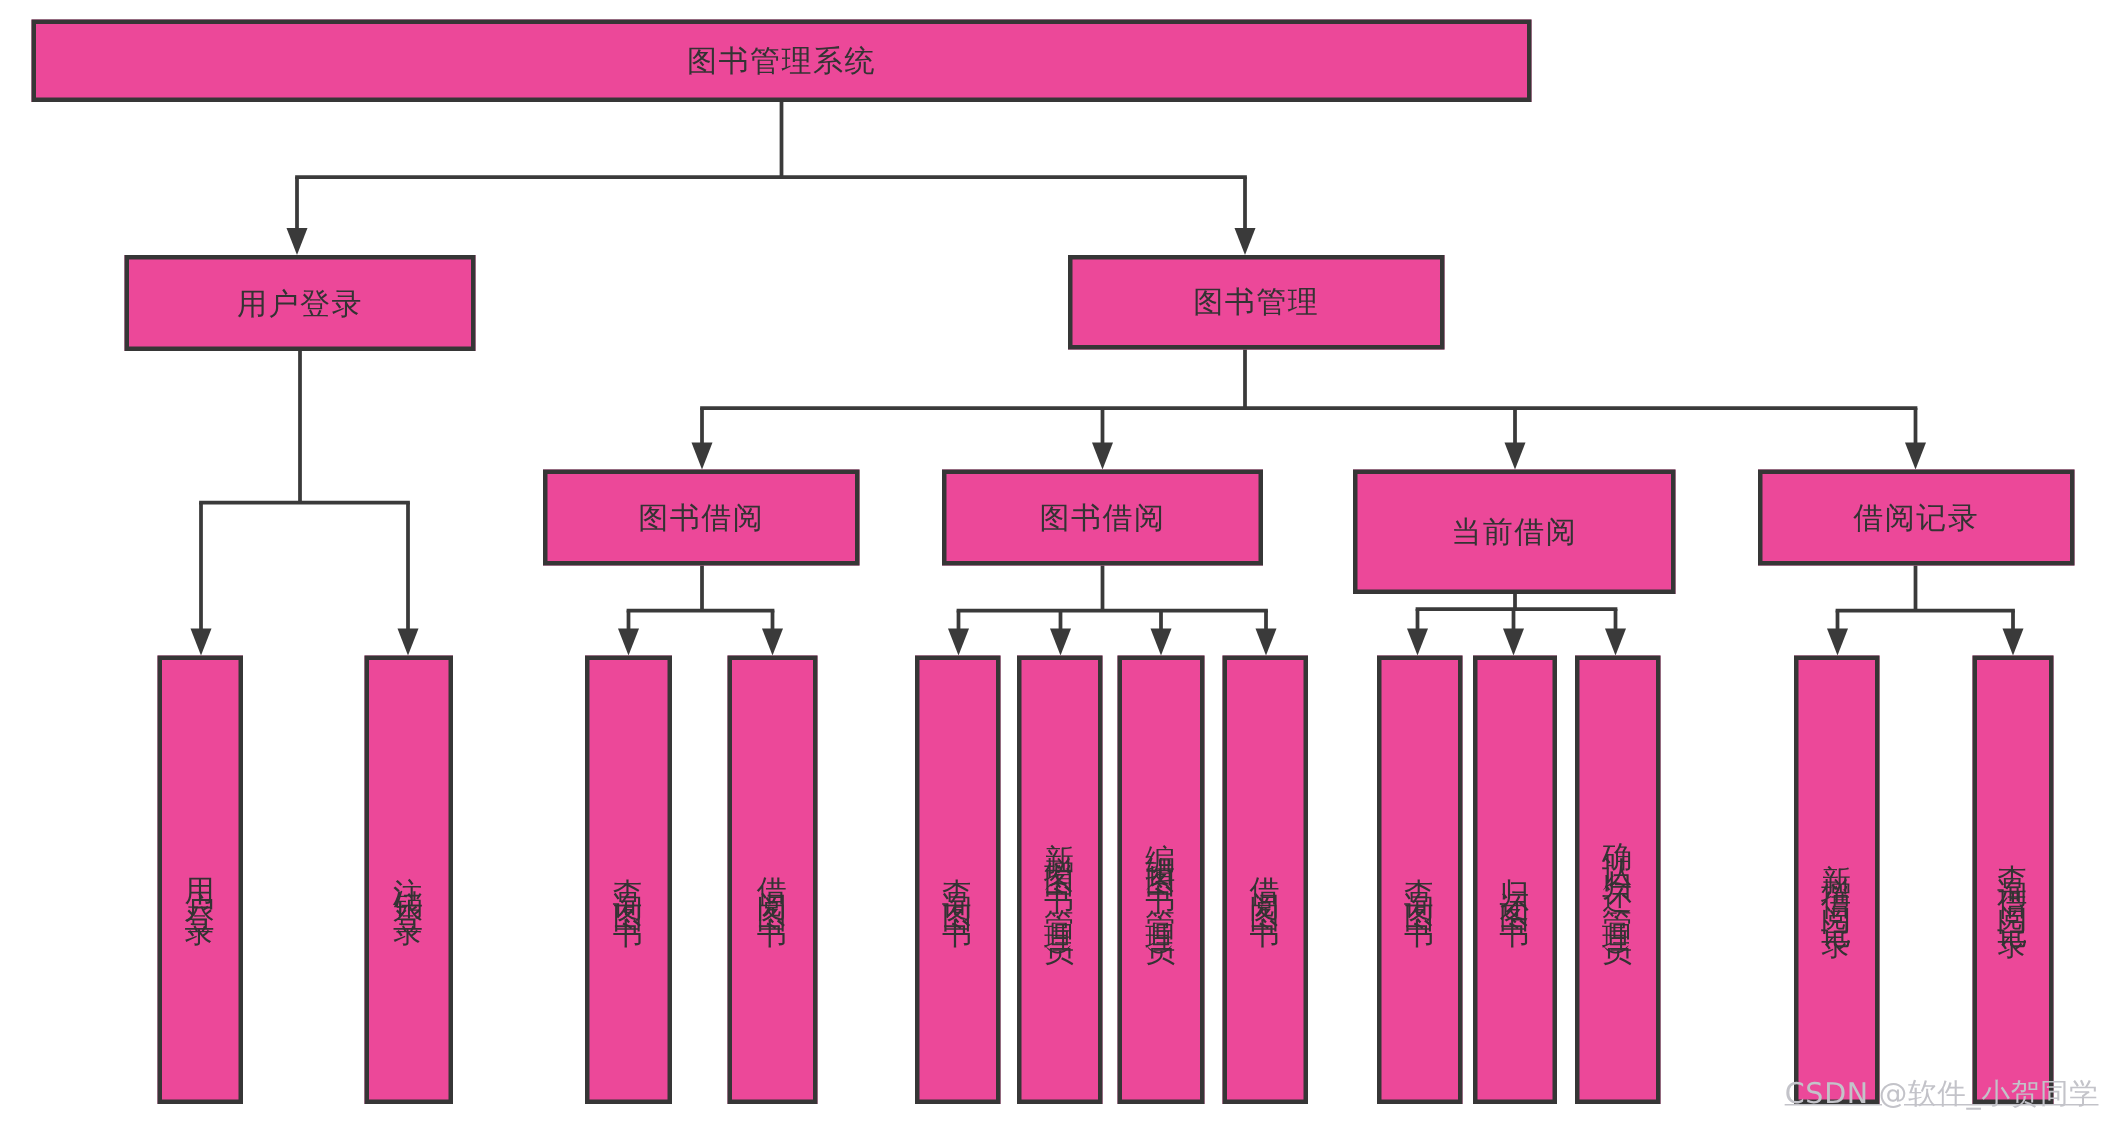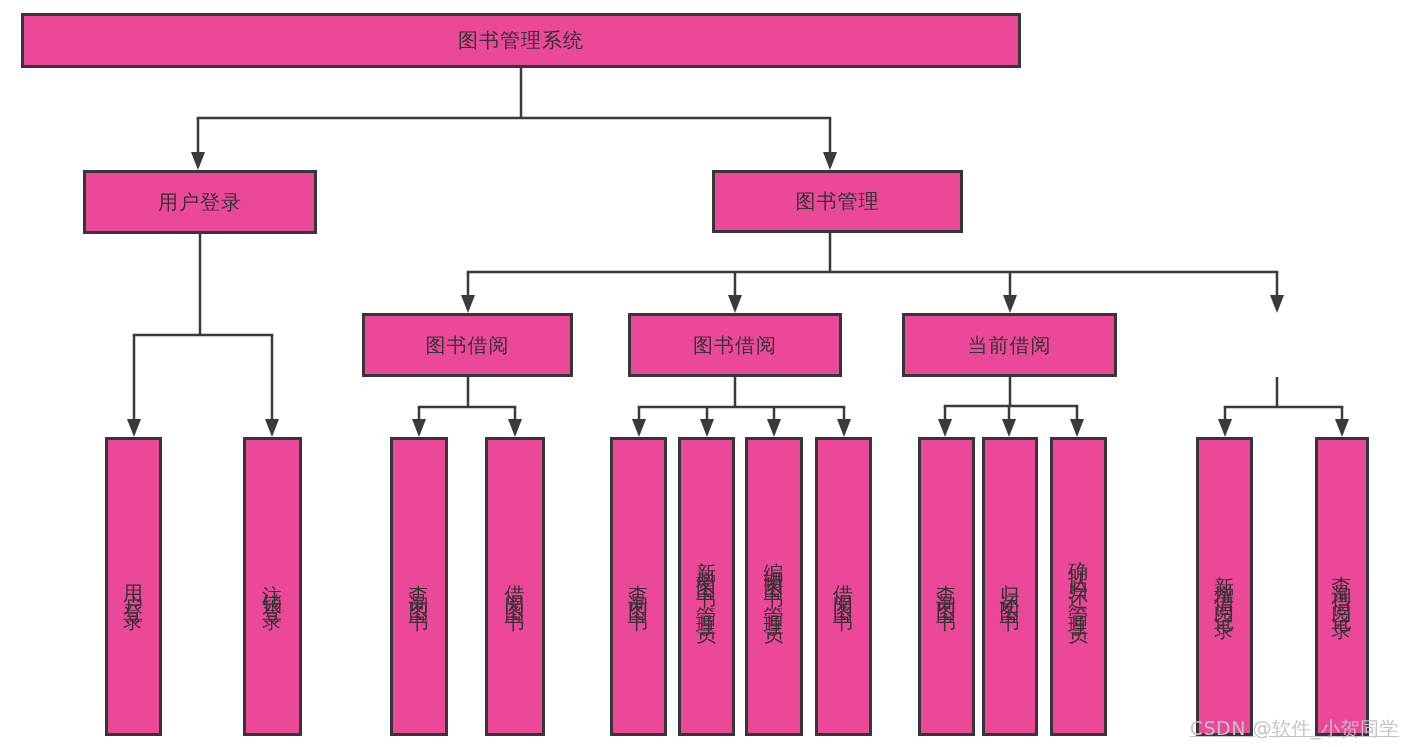--- a/index.html
+++ b/index.html
@@ -46,21 +46,21 @@
     color: #333333;
   }
   
   .n-root   { left: 21px;   top: 13px;  width: 1000px; height: 55px; }
   
   .n-l2-0   { left: 83px;   top: 170px; width: 234px;  height: 64px; }
   .n-l2-1   { left: 712px;  top: 170px; width: 251px;  height: 63px; }
   
   .n-l3-0   { left: 362px;  top: 313px; width: 211px;  height: 64px; }
   .n-l3-1   { left: 628px;  top: 313px; width: 214px;  height: 64px; }
-  .n-l3-2   { left: 902px;  top: 313px; width: 215px;  height: 64px; }
+  .n-l3-2   { left: 902px;  top: 313px; width: 215px;  height: 83px; }
   .n-l3-3   { left: 1172px; top: 313px; width: 211px;  height: 64px; }
   
   .leaf     { top: 437px; height: 299px; }
   .n-lf-0  { left: 105px;  width: 57px; }
   .n-lf-1  { left: 243px;  width: 59px; }
   .n-lf-2  { left: 390px;  width: 58px; }
   .n-lf-3  { left: 485px;  width: 60px; }
   .n-lf-4  { left: 610px;  width: 57px; }
   .n-lf-5  { left: 678px;  width: 57px; }
   .n-lf-6  { left: 745px;  width: 58px; }
@@ -155,20 +155,23 @@
 
   <div class="box n-l3-0">
     <span class="hlabel">图书借阅</span>
   </div>
   <div class="box n-l3-1">
     <span class="hlabel">图书借阅</span>
   </div>
   <div class="box n-l3-2">
     <span class="hlabel">当前借阅</span>
   </div>
+  <div class="box n-l3-3">
+    <span class="hlabel">借阅记录</span>
+  </div>
 
   <div class="box leaf n-lf-0">
     <span class="vlabel">用户登录</span>
   </div>
   <div class="box leaf n-lf-1">
     <span class="vlabel">注销登录</span>
   </div>
   <div class="box leaf n-lf-2">
     <span class="vlabel">查询图书</span>
   </div>

